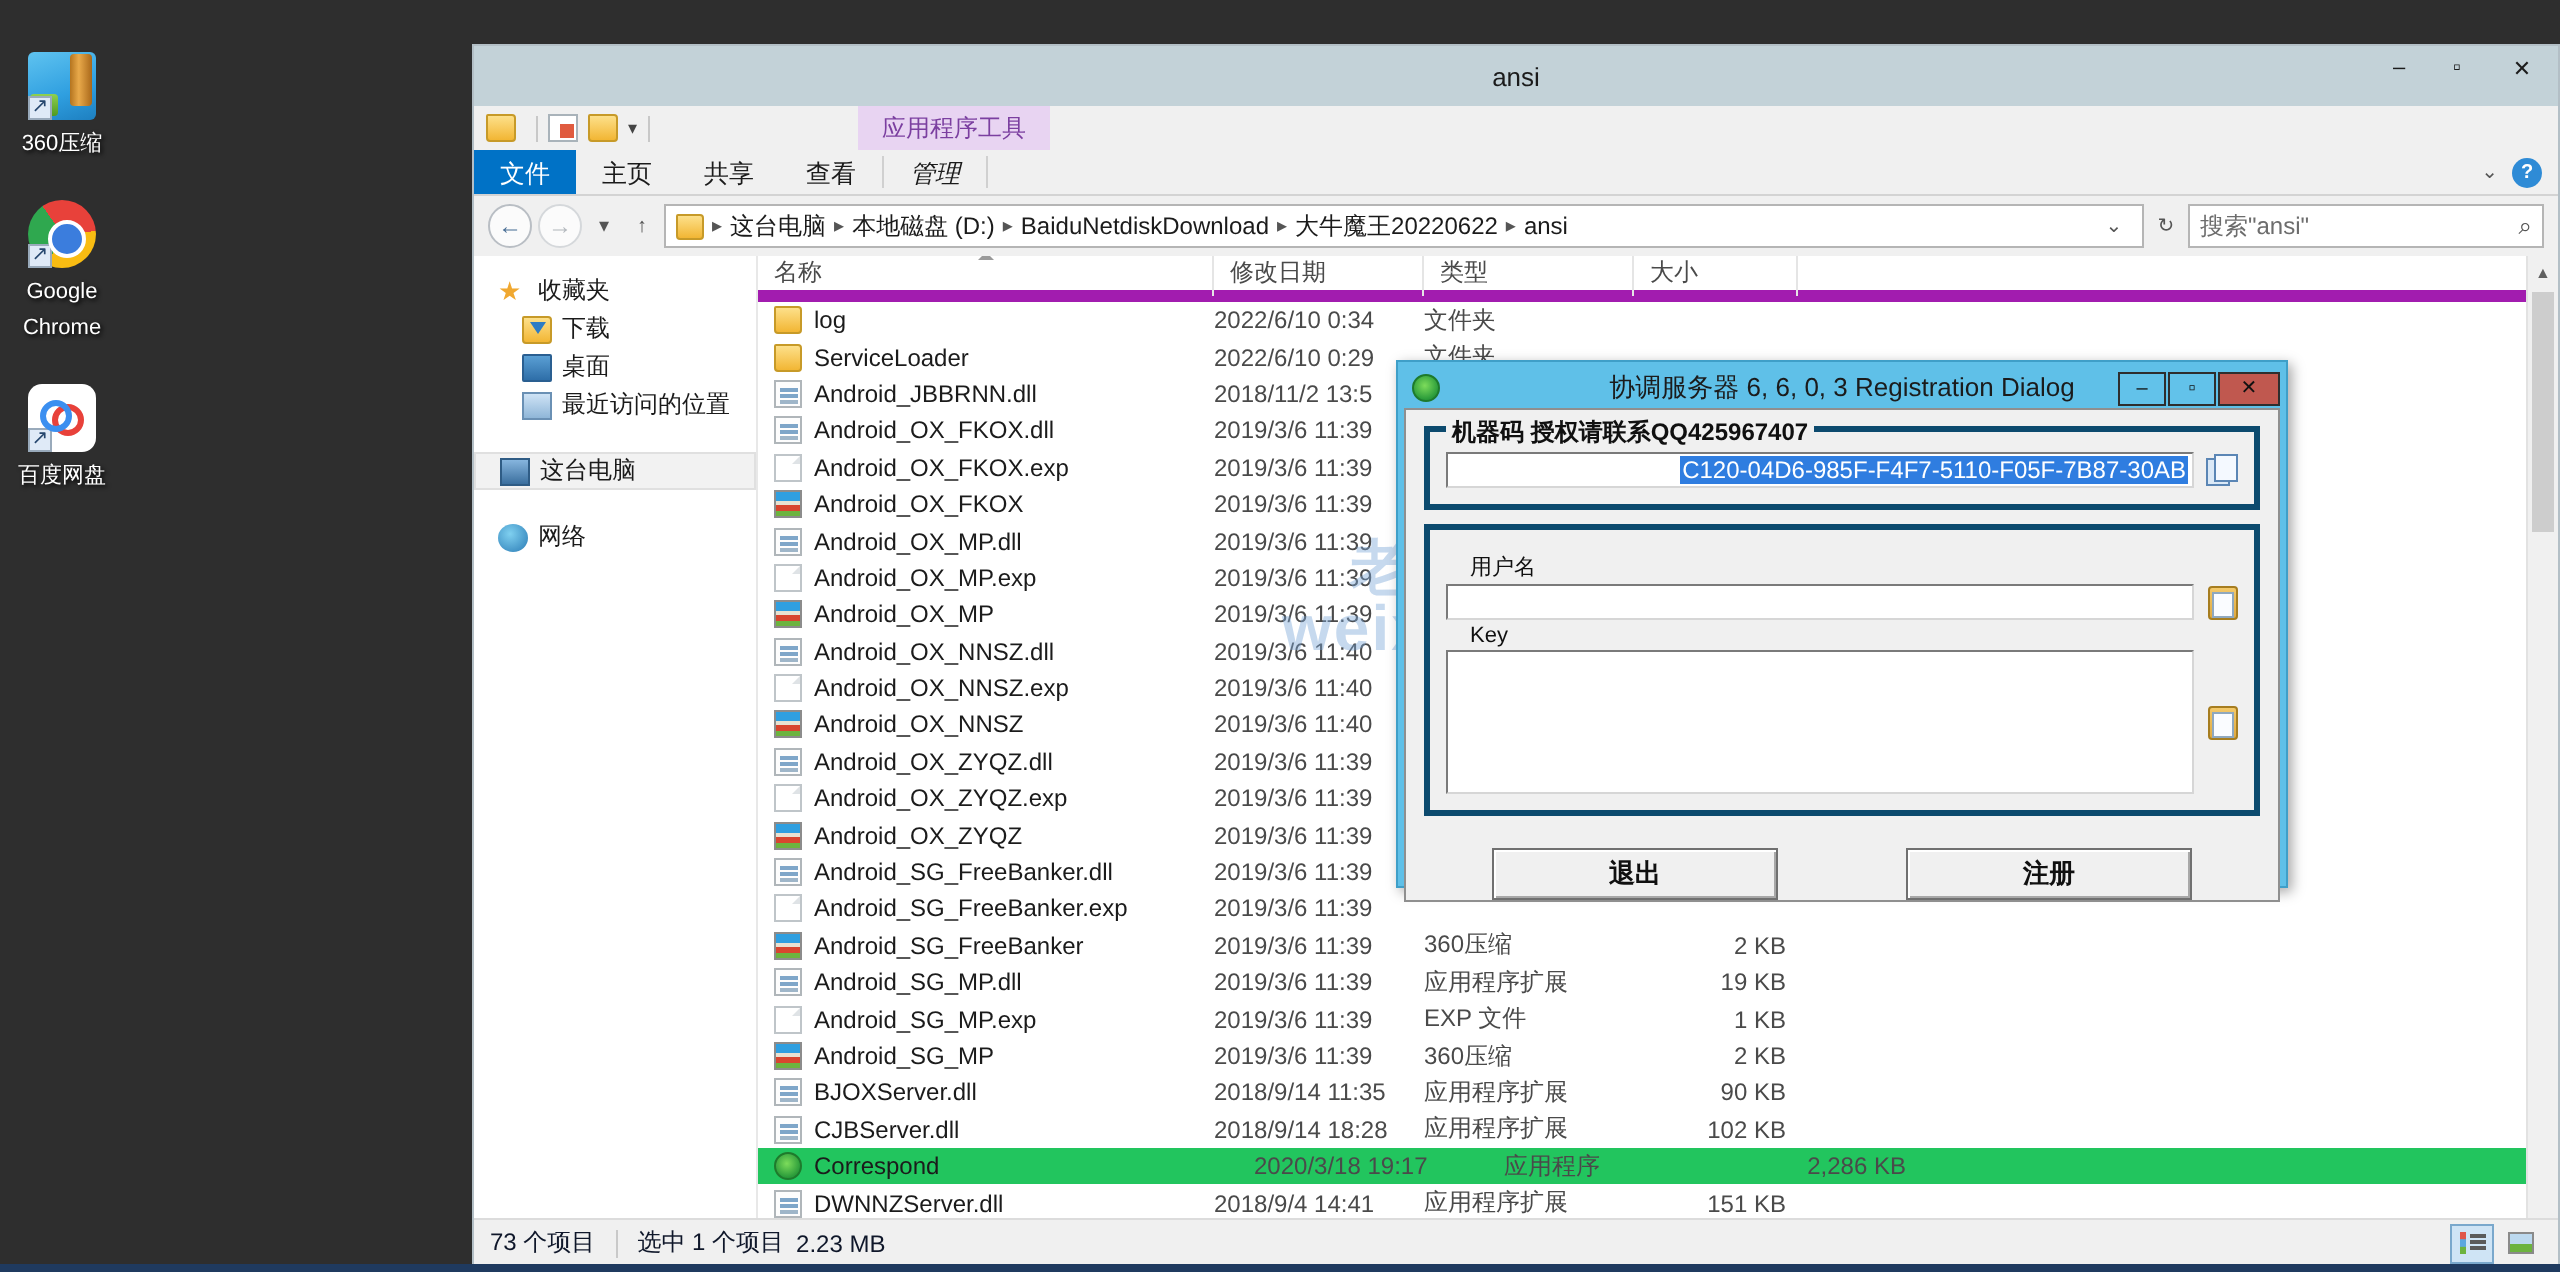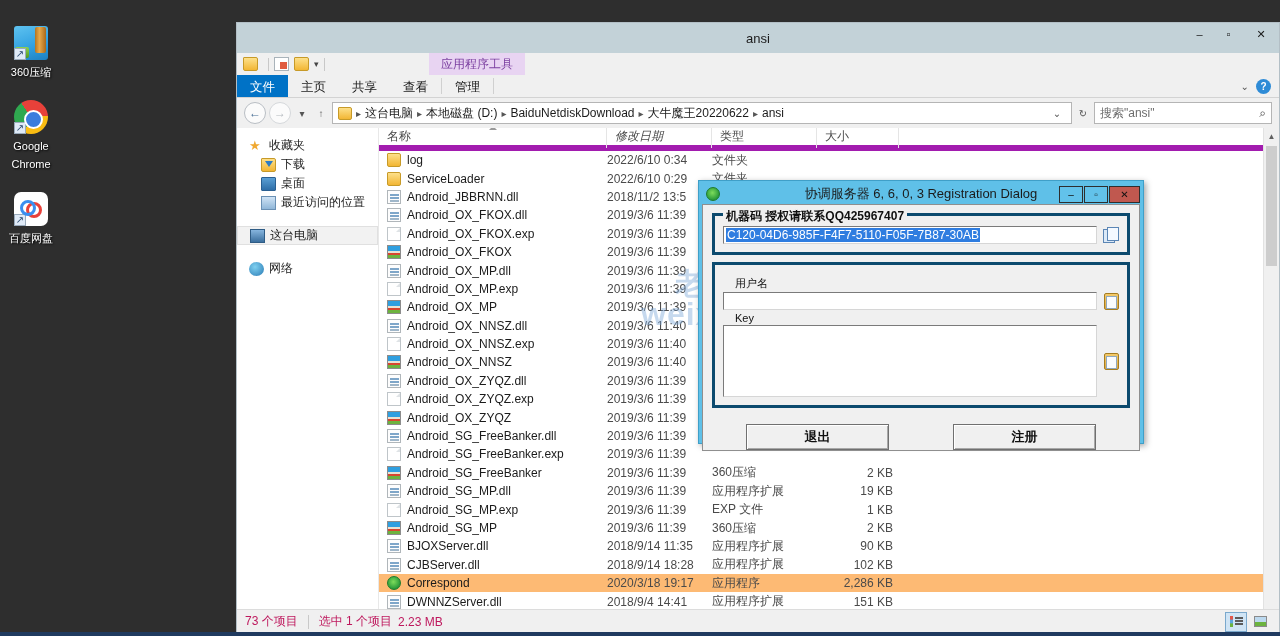--- a/index.html
+++ b/index.html
@@ -138,21 +138,21 @@
     height: 23px; background: #f0f0f0;
     display: flex; align-items: stretch;
     border-bottom: 1px solid #d3d3d3; flex: none;
     position: relative;
   }
   .rtab {
     padding: 3px 13px 0; font-size: 12.5px; color: #1b1b1b;
     cursor: default; line-height: 19px;
   }
   .rtab.file { background:#0072c6; color:#fff; font-weight:normal; }
-  .rtab.manage { color:#1b1b1b; }
+  .rtab.manage { color:#1b1b1b;font-style:italic; }
   .tab-div { width:1px; background:#d0d0d0; margin:3px 0; }
   .ribbon-right {
     margin-left:auto; display:flex; align-items:center; gap:7px; padding-right:8px;
   }
   .chev-down { font-size:10px; color:#555; }
   .help-ico {
     width:15px;height:15px;border-radius:50%;
     background:#2e8bd6;color:#fff;font-size:10px;font-weight:bold;
     display:flex;align-items:center;justify-content:center;
   }
@@ -222,34 +222,34 @@
   .colhead {
     height: 23px; background:#fff; display:flex; align-items:center;
     border-bottom:6px solid #a21caf; font-size:12px; color:#4a4a4a;
     flex:none; position:relative;
   }
   .colhead .ch {
     padding-left:8px; height:23px; line-height:23px;
     border-right:1px solid #e5e5e5; cursor:default; position:relative;
   }
   .ch.c-name { width:228px; }
-  .ch.c-date { width:105px;font-style:italic; }
+  .ch.c-date { width:105px; }
   .ch.c-type { width:105px; }
   .ch.c-size { width:82px; }
   .sortmark {
     position:absolute; left:50%; top:1px; margin-left:-4px;
     width:0;height:0;border-left:4px solid transparent;border-right:4px solid transparent;
     border-bottom:4px solid #9a9a9a;
   }
   .rows { flex:1; overflow:hidden; position:relative; font-size:12px; }
   .row {
     height: 18.4px; display:flex; align-items:center;
     color:#1b1b1b; cursor:default;
   }
-  .row.sel { background:#fdba74; }
+  .row.sel { background:#22c55e;gap:20px; }
   .row .cn { width:228px; display:flex; align-items:center; gap:6px; padding-left:8px; overflow:hidden; white-space:nowrap;}
   .row .cd { width:105px; color:#4a4a4a; }
   .row .ct { width:105px; color:#4a4a4a; }
   .row .cs { width:82px; color:#4a4a4a; text-align:right; padding-right:6px; }
   .ficon { width:14px;height:14px;position:relative;flex:none; }
   .fi-folder { background:linear-gradient(180deg,#fde08a,#f2b634); border:1px solid #c79a28; border-radius:1px 2px 2px 2px; }
   .fi-dll { background:#fdfdfd; border:1px solid #b0b6ba; }
   .fi-dll:after{content:"";position:absolute;left:2px;top:3px;width:9px;height:2px;background:#7ea6c9;box-shadow:0 3px 0 #7ea6c9,0 6px 0 #9fb6c9;}
   .fi-exp { background:#fff; border:1px solid #bfc5c9; }
   .fi-exp:after{content:"";position:absolute;right:0;top:0;border-left:4px solid transparent;border-bottom:4px solid #dfe3e6;}
@@ -278,21 +278,21 @@
     color:rgba(120,165,215,0.42);
     white-space:nowrap;
   }
   .wm1 { left:296px; top:136px; font-size:30px; letter-spacing:3px; }
   .wm2 { left:262px; top:168px; font-size:32px; letter-spacing:1px; }
 
   
   .statusbar {
     height: 24px; background:#f0f0f0; border-top:1px solid #dcdcdc;
     display:flex; align-items:center; padding:0 8px;
-    font-size:12px; color:#be185d; flex:none;
+    font-size:12px; color:#0f172a; flex:none;
   }
   .st-sep { width:1px;height:14px;background:#c9c9c9;margin:0 10px; }
   .st-right { margin-left:auto; display:flex; gap:2px; }
   .viewbtn {
     width:22px;height:20px; display:flex;align-items:center;justify-content:center;
     cursor:default;
   }
   .viewbtn.active { background:#cfe4f5; border:1px solid #7aa8cc; }
   .vb-details { width:13px;height:11px; position:relative; }
   .vb-details:before{
@@ -348,21 +348,21 @@
   }
   .gb-legend {
     position:absolute; left:8px; top:-8px; background:#f0f0f0;
     padding:0 3px; font-size:12px; font-weight:bold; color:#101010;
   }
   .field-row { display:flex; align-items:flex-start; gap:6px; }
   .tinput {
     flex:1; height:18px; background:#fff;
     border:1px solid #7a7a7a; border-right-color:#d6d6d6; border-bottom-color:#d6d6d6;
     font-size:12px; padding:1px 2px; display:flex; align-items:center;
-    overflow:hidden; white-space:nowrap;
+    overflow:hidden; white-space:nowrap;justify-content:flex-end;
   }
   .tinput .selected {
     background:#2f7de0; color:#fff; padding:0 1px;
   }
   .tarea {
     flex:1; height:72px; background:#fff;
     border:1px solid #7a7a7a; border-right-color:#d6d6d6; border-bottom-color:#d6d6d6;
   }
   .copyico {
     width:16px;height:16px;position:relative;flex:none;margin-top:1px;cursor:default;

